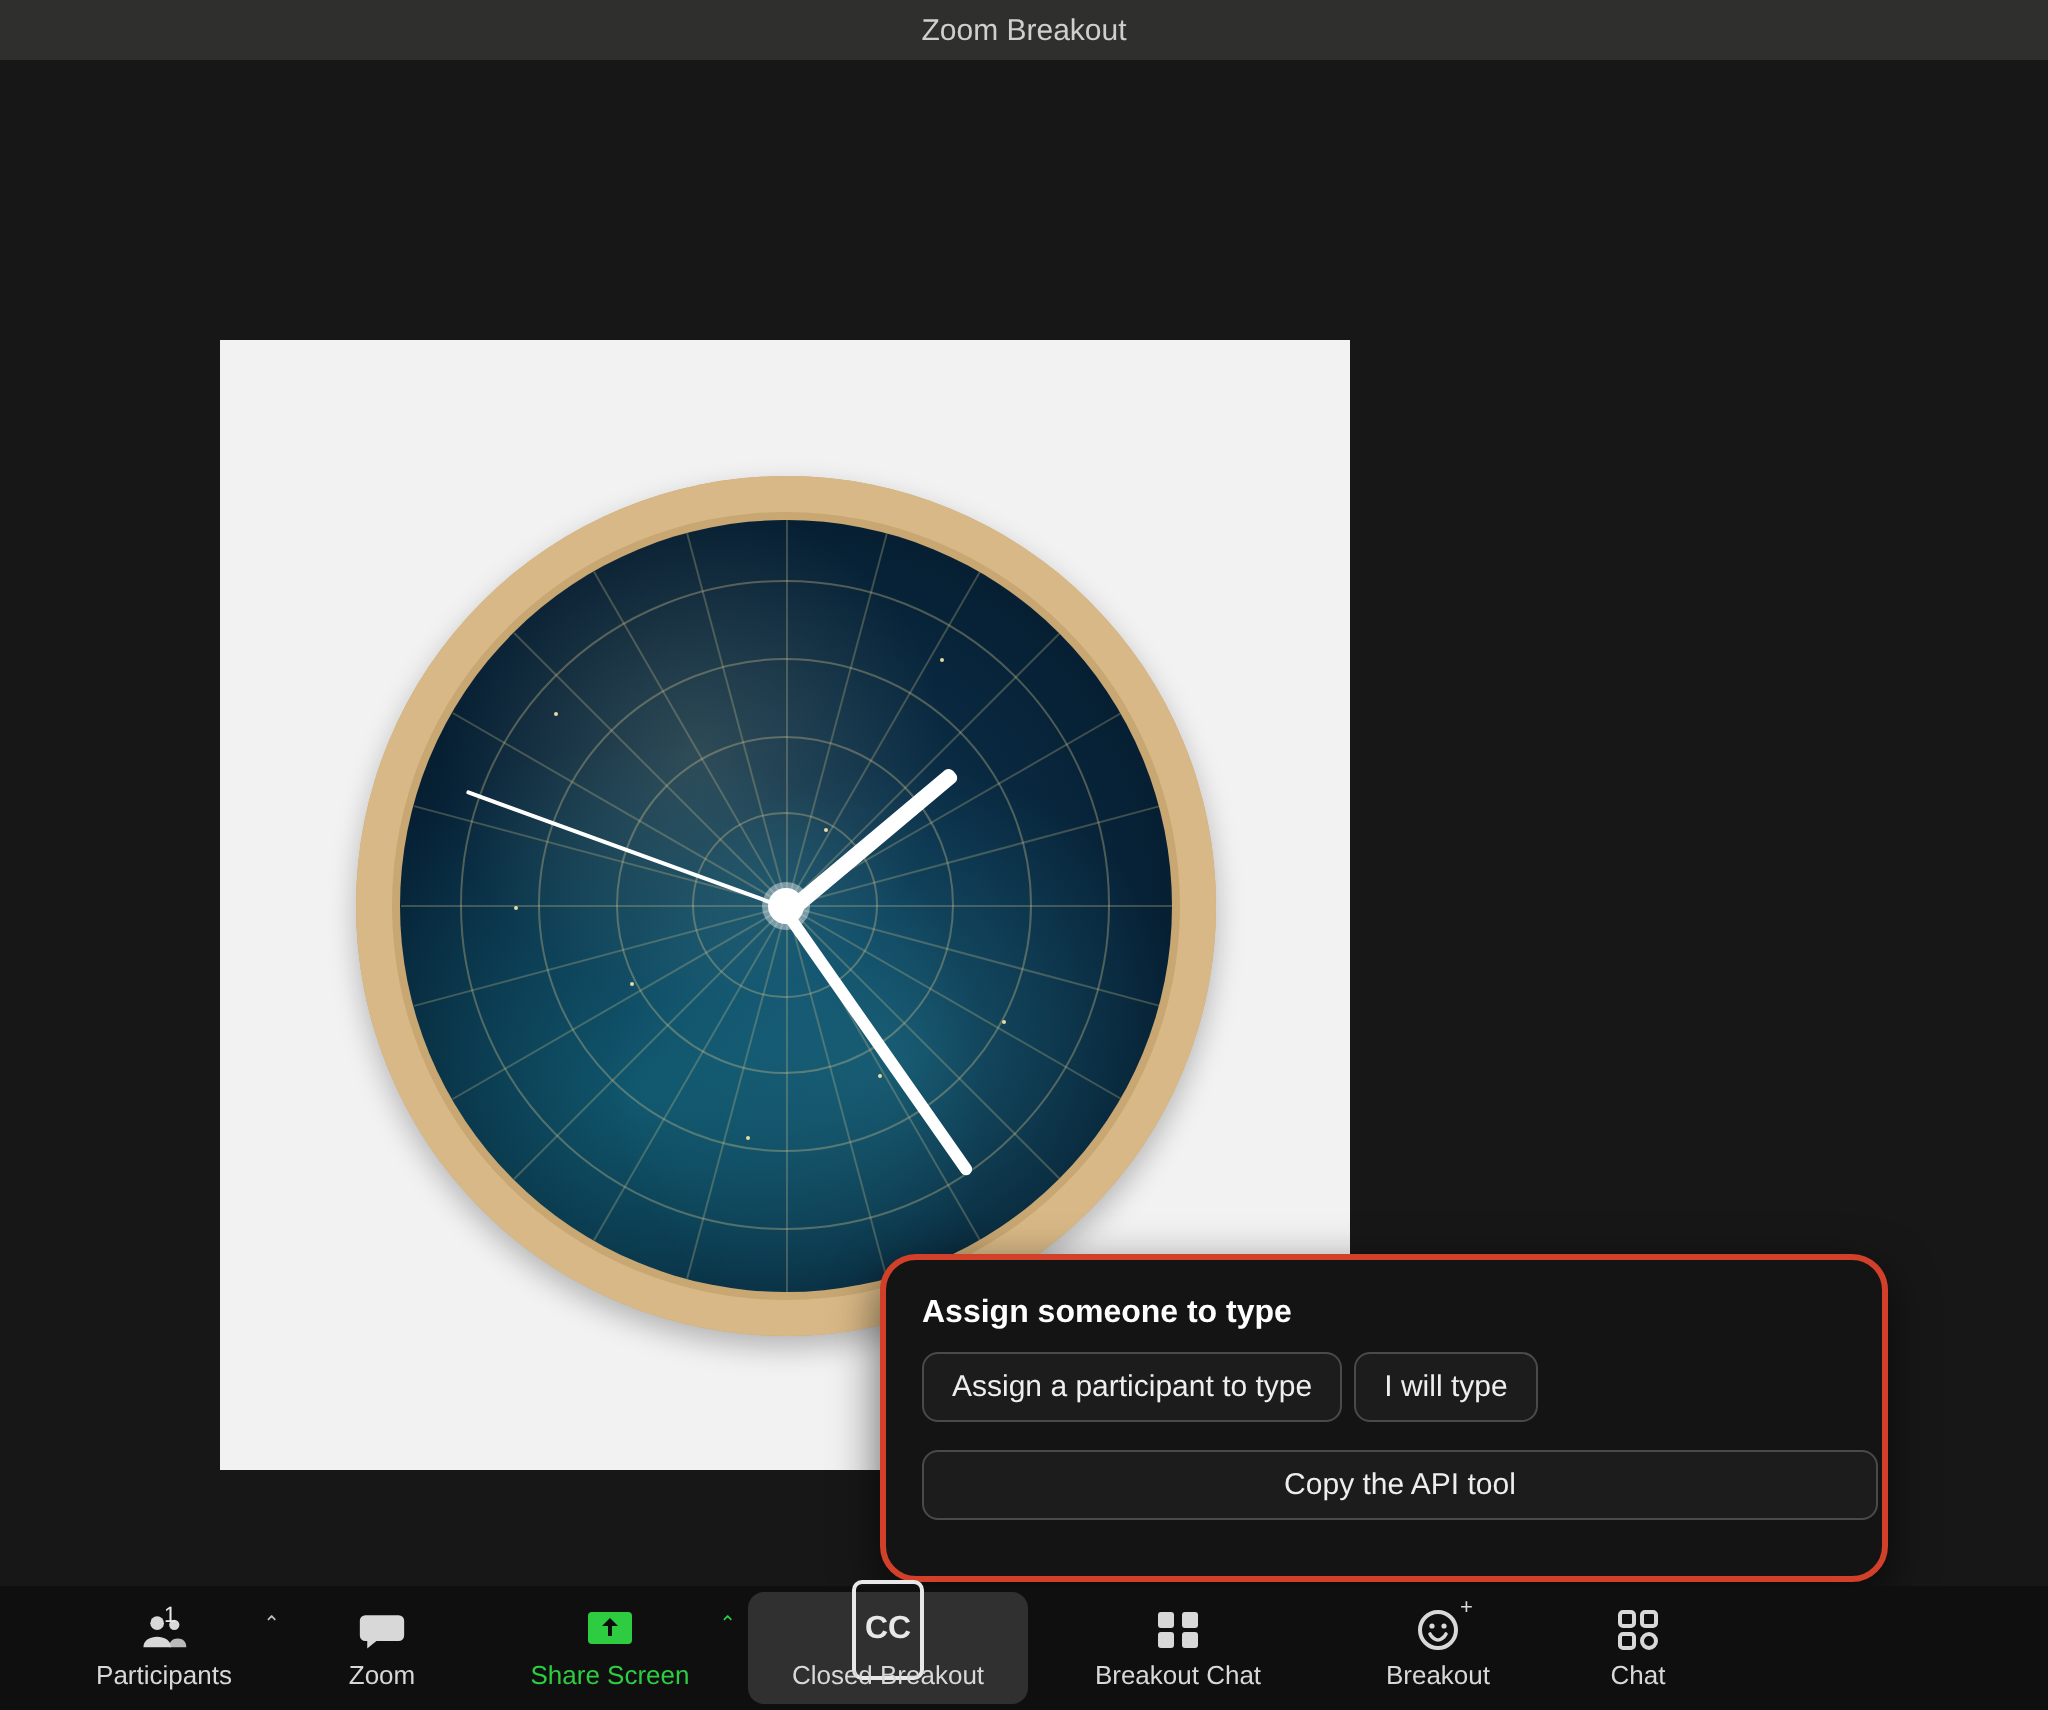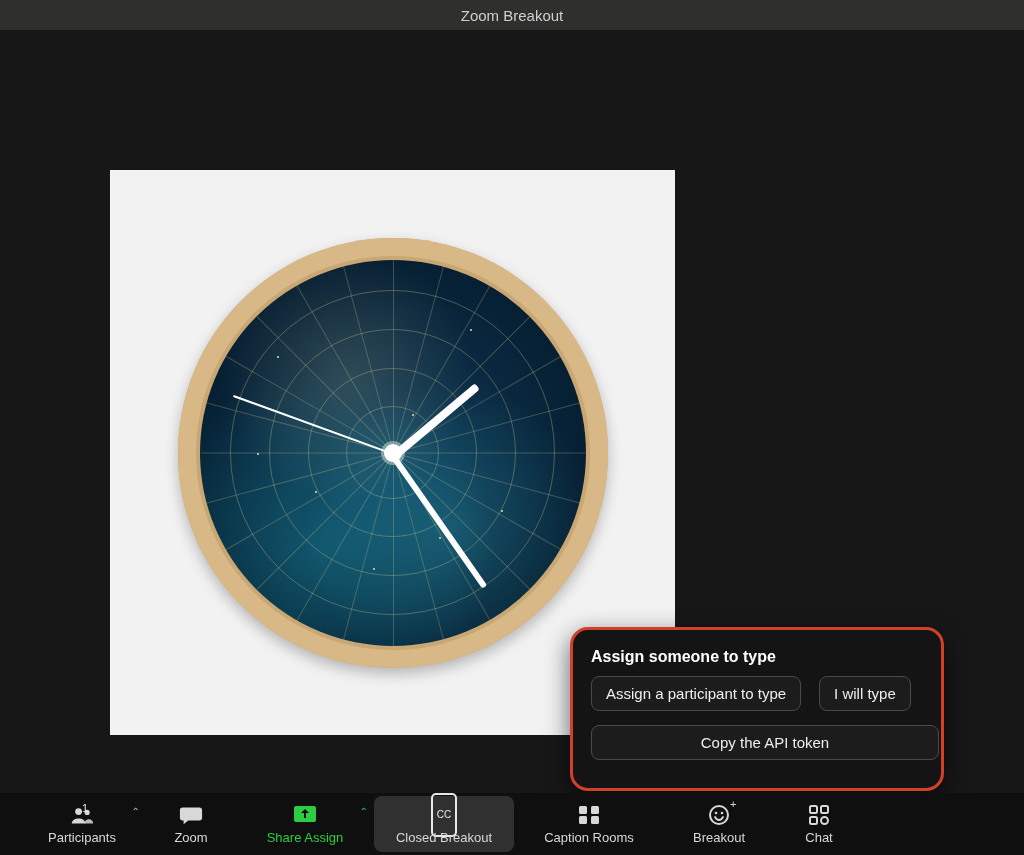--- a/index.html
+++ b/index.html
@@ -23,23 +23,23 @@
   .r1{inset:8%} .r2{inset:18%} .r3{inset:28%} .r4{inset:38%} .r5{inset:48%}
   .radial { position:absolute; left:50%; top:0; width:1px; height:100%; background:rgba(212,196,140,.28); transform-origin:center; }
   .sparkle { position:absolute; width:2px; height:2px; background:rgba(255,235,170,.9); border-radius:50%; }
   .hand { position:absolute; left:50%; top:50%; background:#fff; transform-origin: left center; border-radius:3px; }
   .hour { width:110px; height:8px; transform: rotate(-40deg); }
   .minute { width:160px; height:6px; transform: rotate(55deg); }
   .second { width:170px; height:2px; background:#fff; transform: rotate(200deg); }
   .hub { position:absolute; left:50%; top:50%; width:18px; height:18px; background:#fff; border-radius:50%; transform:translate(-50%,-50%); box-shadow:0 0 0 3px rgba(255,255,255,.4); }
 
   
-  .popup { position:absolute; right:80px; bottom:2px; width:374px; background:#141414; border:3px solid #d2402a; border-radius:18px; padding:18px 2px 14px 18px; box-shadow:0 8px 24px rgba(0,0,0,.6); }
+  .popup { position:absolute; right:80px; bottom:2px; width:504px; background:#141414; border:3px solid #d2402a; border-radius:18px; padding:18px 2px 14px 18px; box-shadow:0 8px 24px rgba(0,0,0,.6); }
   .popup h3 { font-size:16px; font-weight:700; color:#fff; margin-bottom:10px; }
-  .row { display:flex; gap:18px; margin-bottom:14px; }
+  .row { display:flex; gap:6px; margin-bottom:14px; }
   .btn { background:#1c1c1c; border:1px solid #4a4a4a; color:#eee; font-size:15px; padding:8px 14px; border-radius:8px; cursor:pointer; white-space:nowrap; }
   .btn.wide { flex:1; text-align:center; }
   .hint { font-size:13.5px; color:#9a9a9a; line-height:1.35; margin-top:6px; }
 
   
   .toolbar { position:absolute; left:0; right:0; bottom:0; height:62px; background:#0f0f0f; display:flex; align-items:center; gap:0; padding:0 18px; }
   .tbtn { flex:0 0 auto; display:flex; flex-direction:column; align-items:center; justify-content:center; gap:4px; width:118px; height:56px; color:#d8d8d8; font-size:13px; cursor:pointer; border-radius:8px; position:relative; }
   .tbtn.green { color:#2ecc40; }
   .tbtn.active { background:#303030; }
   .tbtn .ic { width:24px; height:22px; display:flex; align-items:center; justify-content:center; }
@@ -98,21 +98,21 @@
     </div>
   </div>
 
   <div class="popup">
     <h3>Assign someone to type</h3>
     <div class="row">
       <button class="btn">Assign a participant to type</button>
       <button class="btn">I will type</button>
     </div>
     <div class="row">
-      <button class="btn wide">Copy the API token</button>
+      <button class="btn wide">Copy the API tool</button>
     </div>
   </div>
 
   <div class="watermark"></div>
 </div>
 
 <div class="toolbar">
 
   <div class="tbtn" style="width:128px">
     <span class="ic">
@@ -140,43 +140,43 @@
   </div>
 
   <div class="tbtn green" style="width:138px">
     <span class="ic">
       <svg width="24" height="20" viewBox="0 0 24 20">
           <rect x="1" y="1" width="22" height="16" rx="2" fill="#2ecc40"></rect>
           <path d="M12 4l4 4h-3v5h-2V8H8z" fill="#0d0d0d"></path>
         </svg>
     </span>
     <span class="caret" style="color:#2ecc40">⌃</span>
-    <span>Share Assign</span>
+    <span>Share Screen</span>
   </div>
 
 
   <div class="tbtn active" style="width:140px">
     <span class="ic">
-      <span style="display:inline-block;border:2px solid #e8e8e8;border-radius:5px;padding:15px 4px;font-size:10px;font-weight:400;color:#e8e8e8;line-height:1">CC</span>
+      <span style="display:inline-block;border:2px solid #e8e8e8;border-radius:5px;padding:15px 4px;font-size:16px;font-weight:700;color:#e8e8e8;line-height:1">CC</span>
     </span>
     <span>Closed Breakout</span>
   </div>
 
   <div class="tbtn" style="width:150px">
     <span class="ic">
       <svg width="22" height="20" viewBox="0 0 22 20">
           <g fill="#d8d8d8">
             <rect x="1" y="1" width="8" height="8" rx="1.5"></rect>
             <rect x="13" y="1" width="8" height="8" rx="1.5"></rect>
             <rect x="1" y="11" width="8" height="8" rx="1.5"></rect>
             <rect x="13" y="11" width="8" height="8" rx="1.5"></rect>
           </g>
         </svg>
     </span>
-    <span>Caption Rooms</span>
+    <span>Breakout Chat</span>
   </div>
 
   <div class="tbtn" style="width:110px">
     <span class="ic">
       <svg width="22" height="22" viewBox="0 0 22 22">
           <circle cx="11" cy="11" r="9" fill="none" stroke="#d8d8d8" stroke-width="2"></circle>
           <circle cx="8" cy="9" r="1.3" fill="#d8d8d8"></circle>
           <circle cx="14" cy="9" r="1.3" fill="#d8d8d8"></circle>
           <path d="M7 13c1 2 3 3 4 3s3-1 4-3" stroke="#d8d8d8" stroke-width="1.8" fill="none" stroke-linecap="round"></path>
         </svg>

